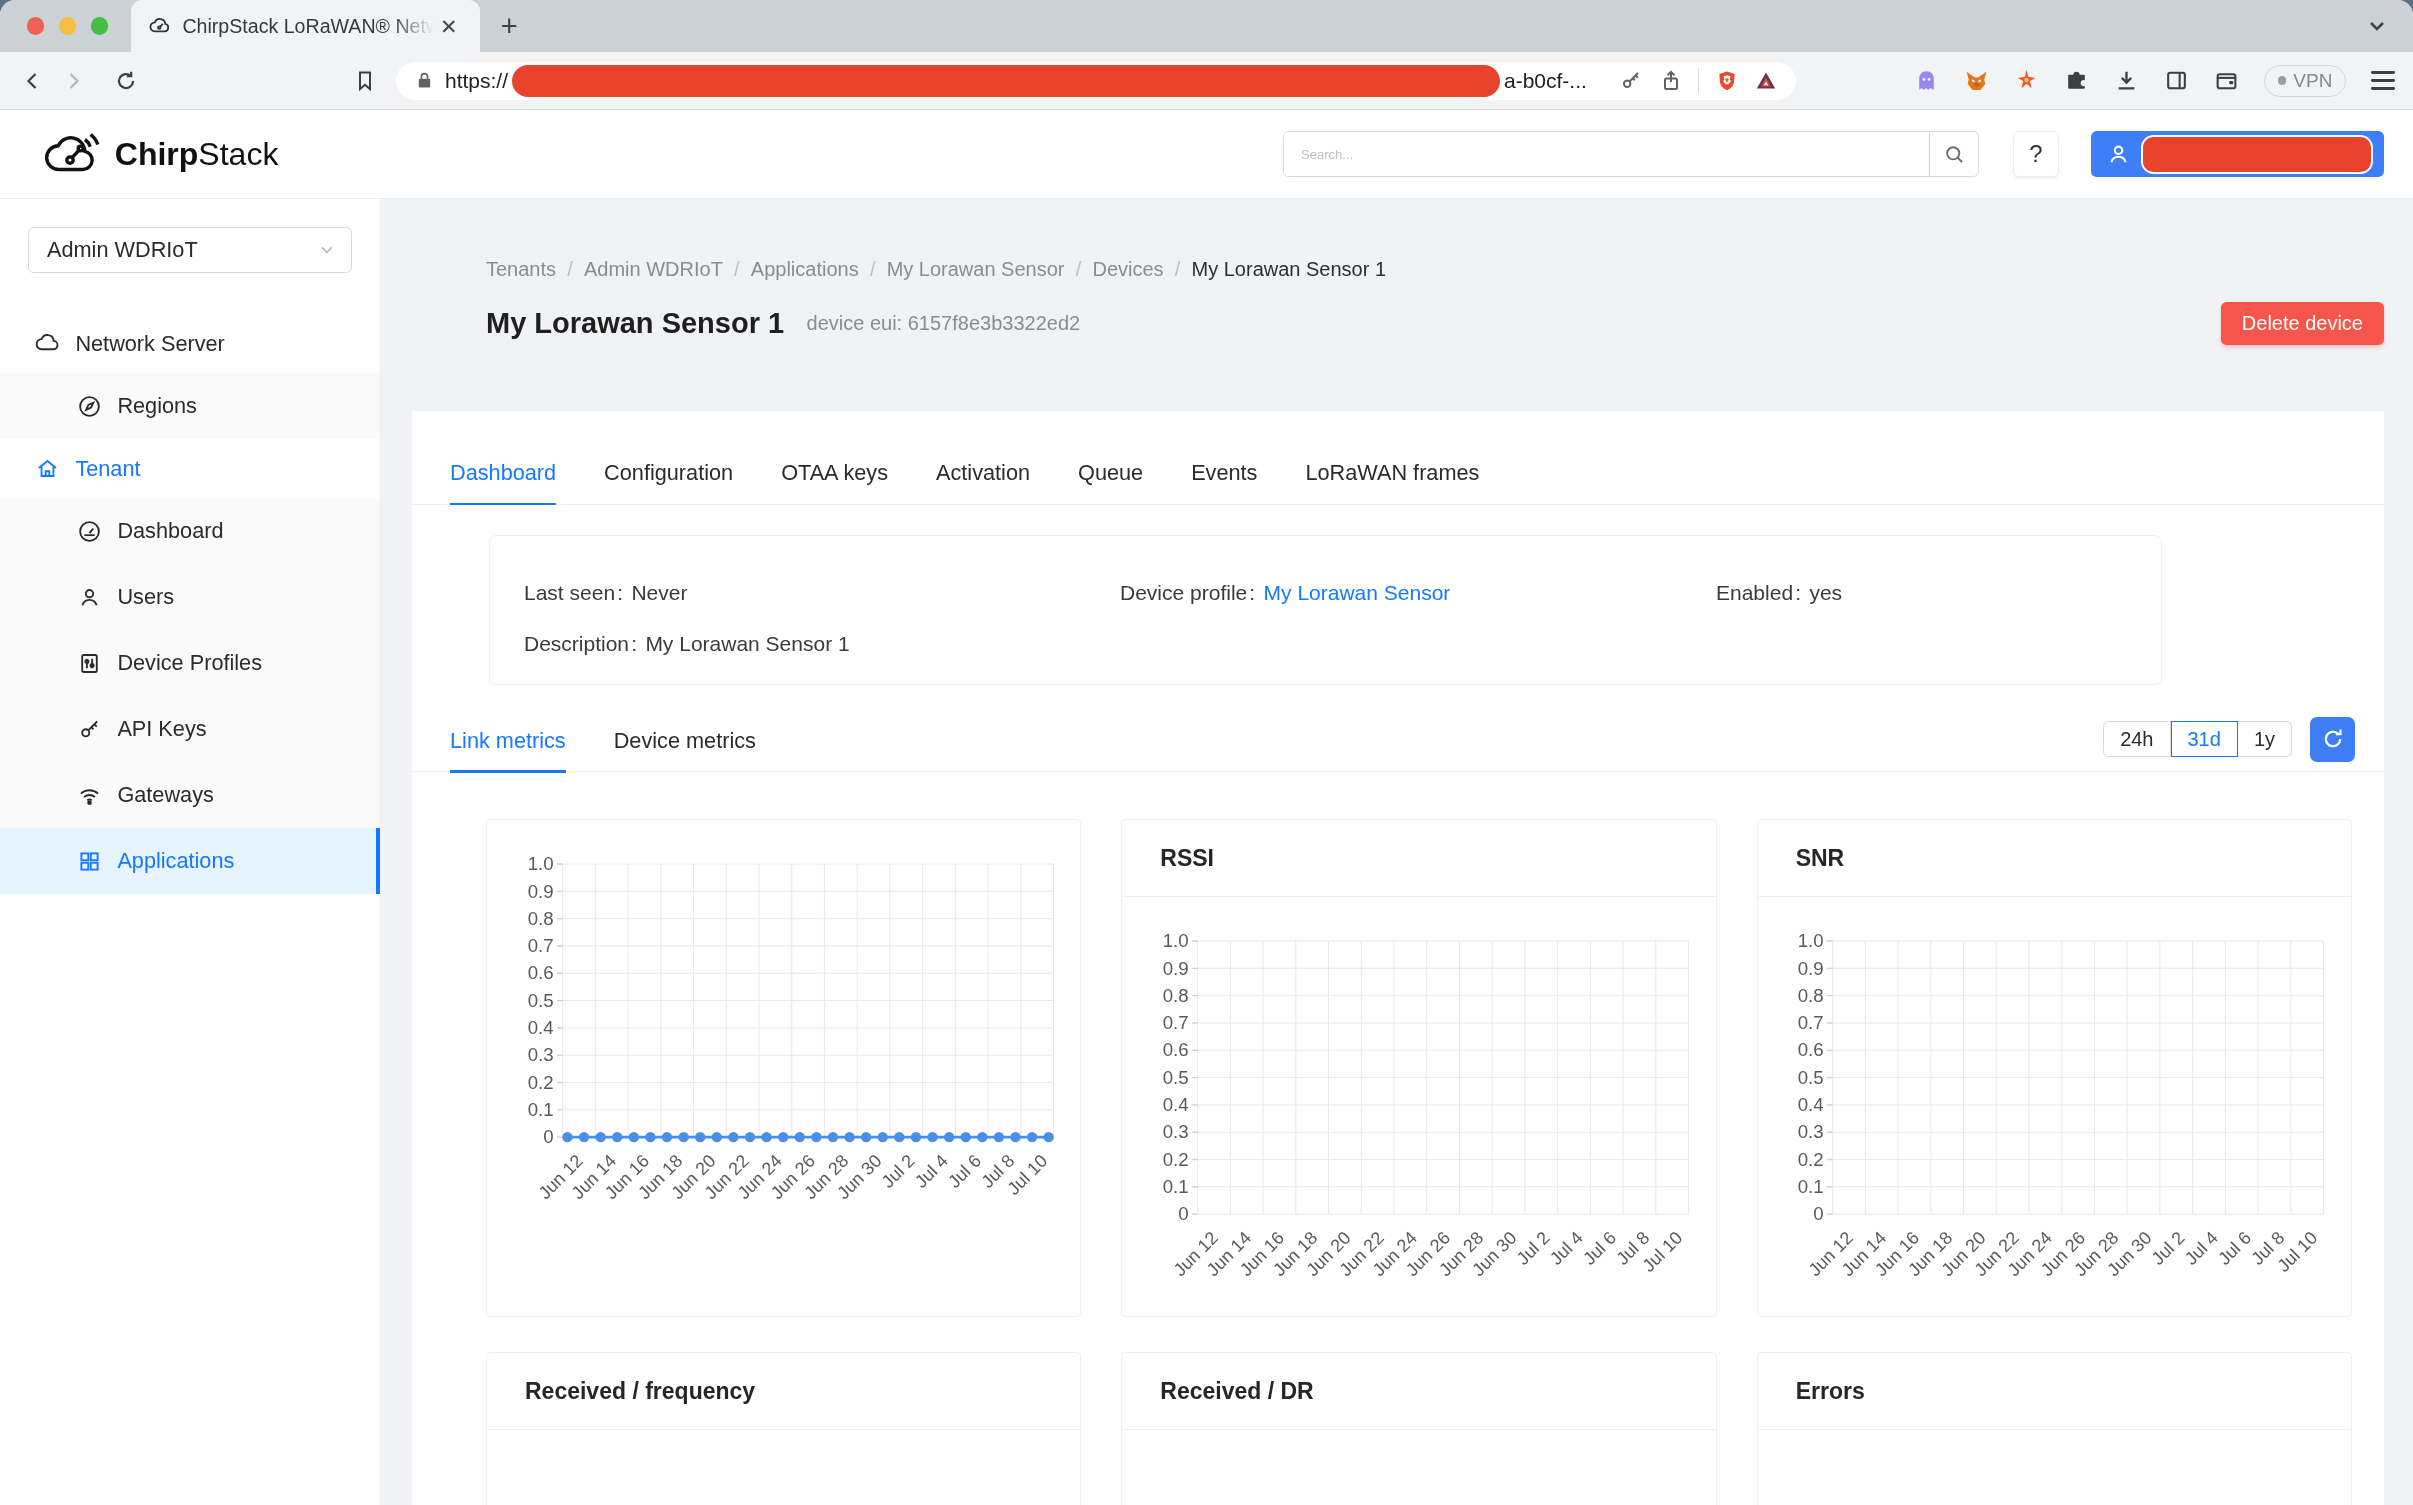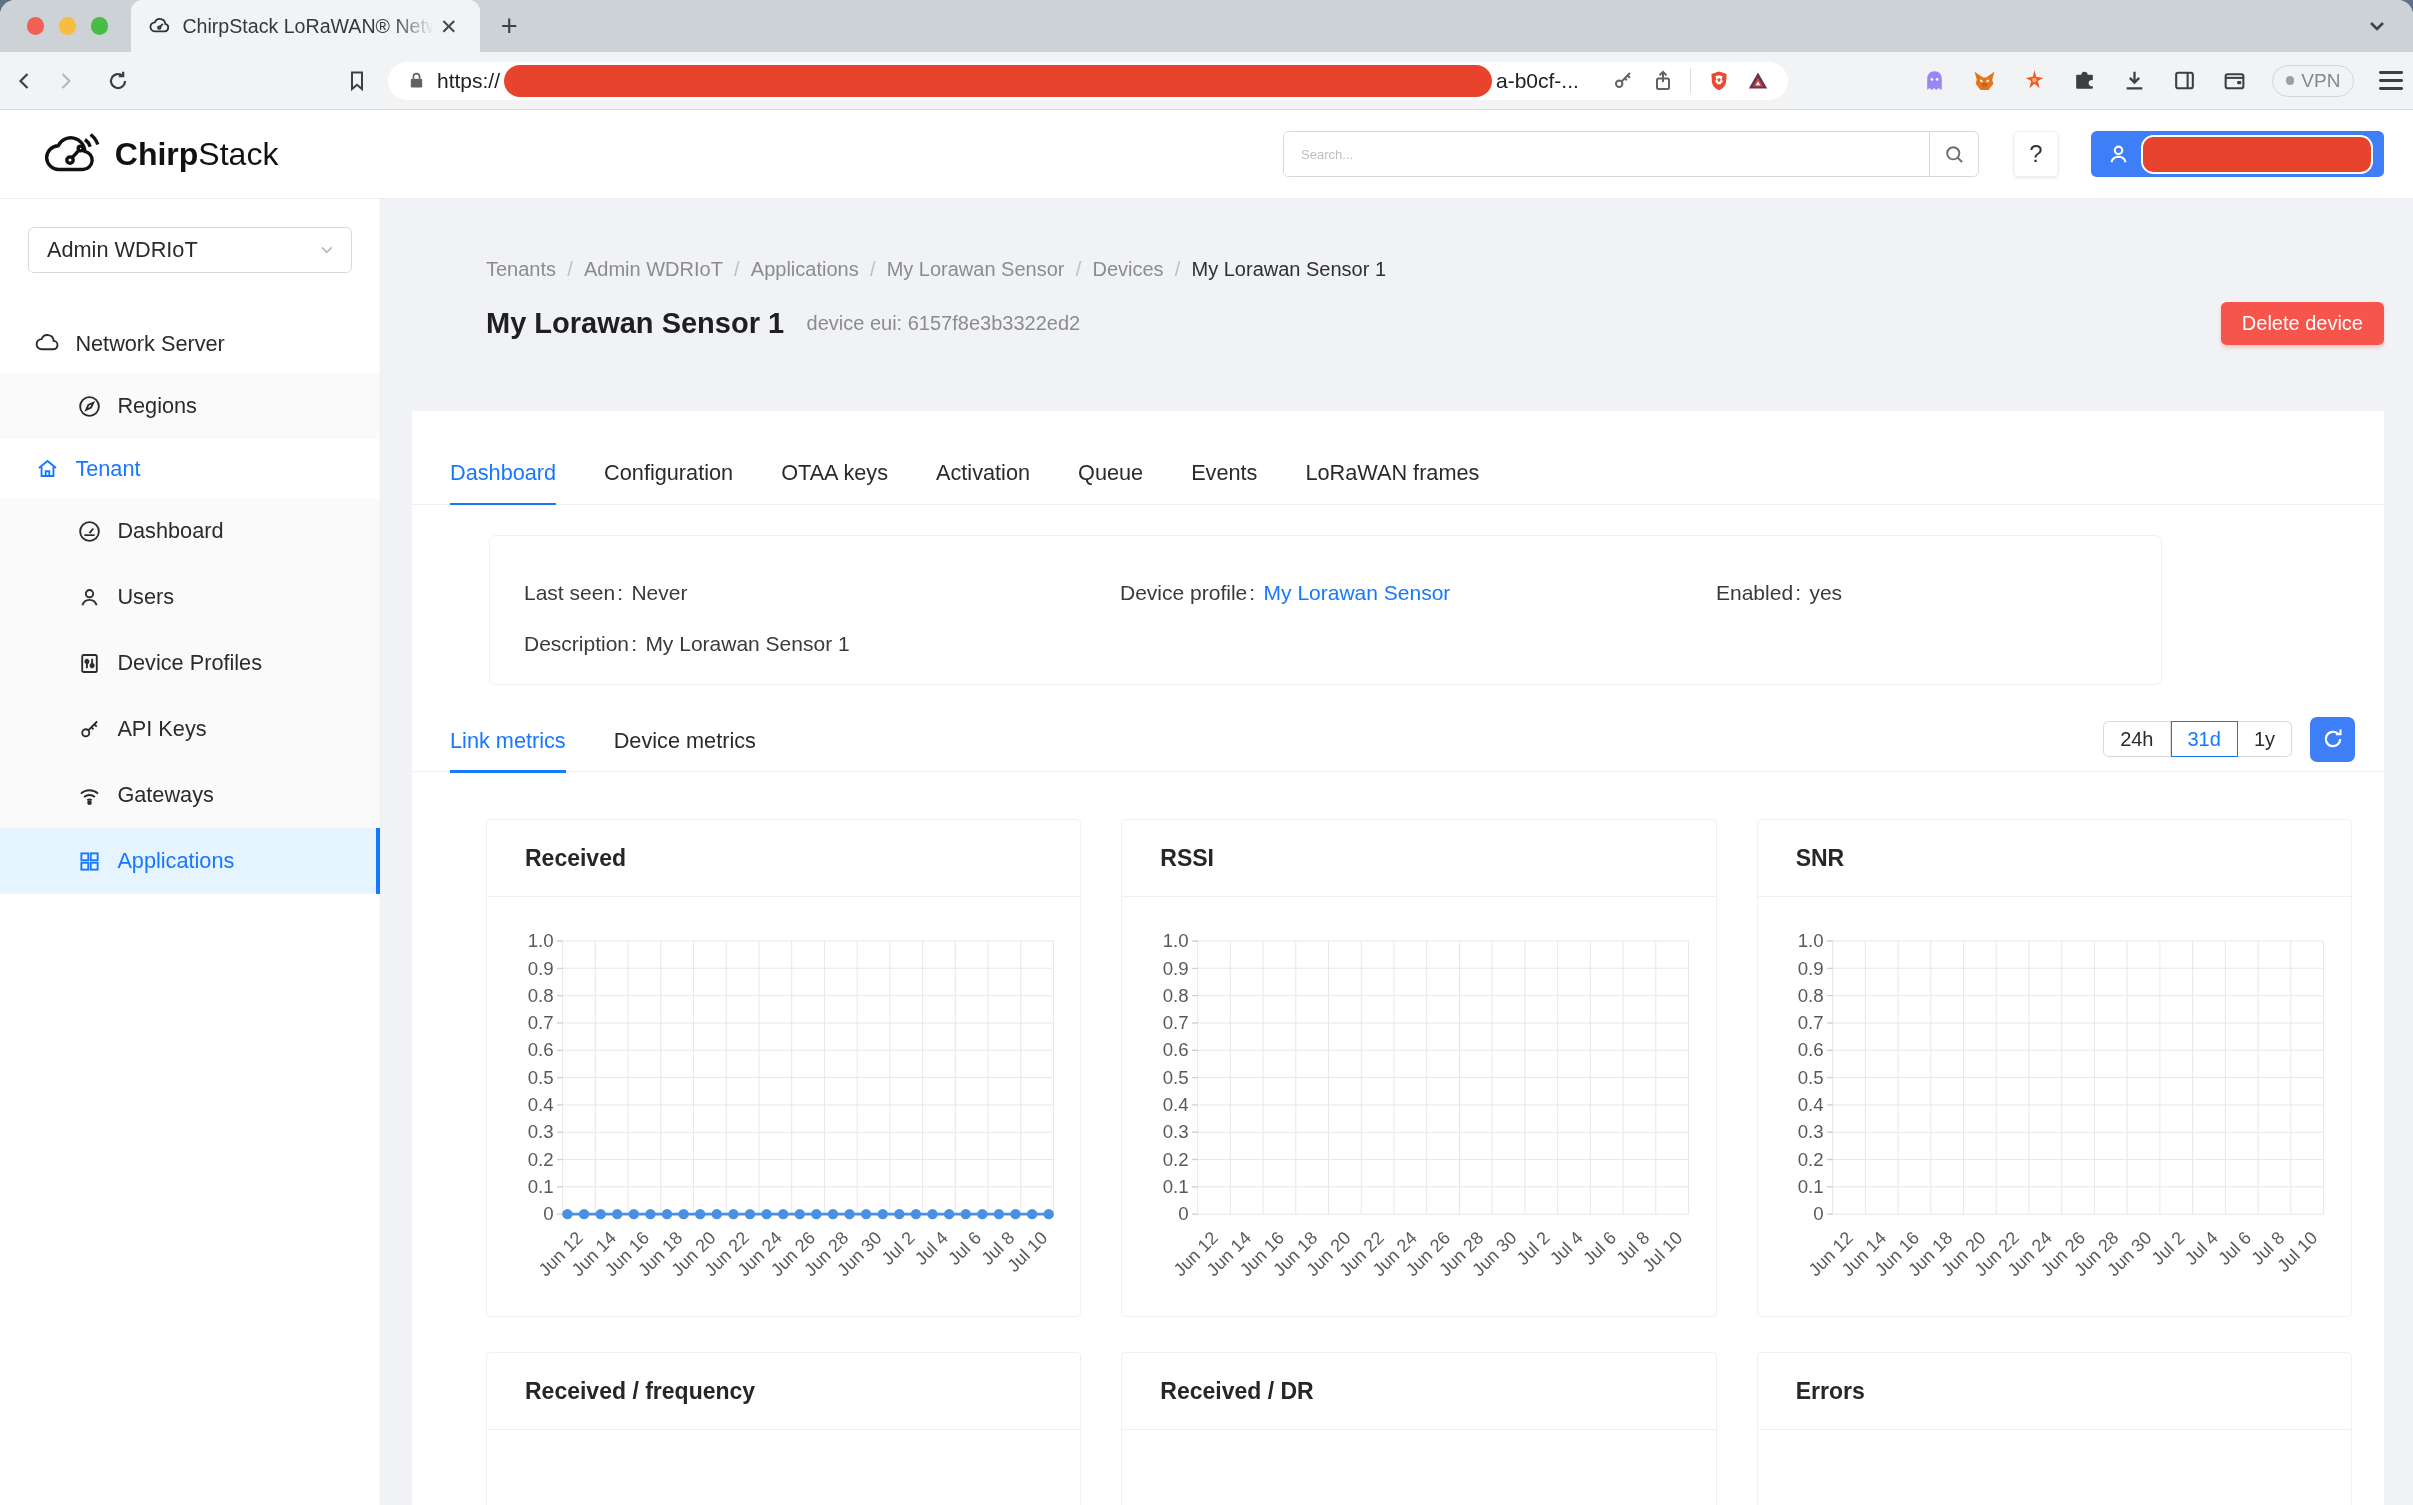--- a/index.html
+++ b/index.html
@@ -19,21 +19,21 @@
   .btab-fav { width:22.4px; height:22.4px; flex:none; color:#2f3337; }
   .btab-title { position:relative; margin-left:11.2px; font-size:19.6px; color:#35393d; white-space:nowrap;
                 overflow:hidden; width:252px; flex:none; }
   .btab-title::after{ content:""; position:absolute; right:0; top:0; bottom:0; width:42px;
                 background:linear-gradient(90deg, rgba(242,243,244,0), #f2f3f4); }
   .btab-close { margin-left:5.6px; font-size:21px; color:#43484d; line-height:1; cursor:default; }
   .newtab { font-size:29px; color:#3c4247; margin-left:21px; font-weight:300; }
   .tab-search-chevron { margin-left:auto; margin-right:24px; color:#3c4247; width:24px; height:24px; }
 
   
-  .toolbar { height:58px; background:#f2f3f4; display:flex; align-items:center; padding:0 10px; flex:none;
+  .toolbar { height:58px; background:#f2f3f4; display:flex; align-items:center; padding:0 18px; flex:none;
              border-bottom:0.7px solid #dadcde; }
   .nav-ic { width:29px; height:29px; color:#3c4043; flex:none; display:flex; align-items:center; justify-content:center; }
   .nav-ic.disabled { color:#b6babe; }
   .nav-ic svg{ width:24px; height:24px; }
   .bookmark-ic { margin-left:210px; }
   .urlpill { margin-left:17px; height:38px; width:1400px; background:#ffffff; border-radius:19px;
              display:flex; align-items:center; padding:0 18px; }
   .lock-ic { width:21px; height:21px; color:#5f6368; flex:none; }
   .url-scheme { font-size:21px; color:#202124; margin-left:9.8px; white-space:nowrap; }
   .url-redaction { height:32px; flex:1 1 auto; background:#e8432d; border-radius:16px; margin:0 4.2px; }
@@ -453,23 +453,20 @@
               <svg viewBox="0 0 24 24" fill="none" stroke="currentColor" stroke-width="2.2">
                   <path d="M19.2 12a7.2 7.2 0 1 1-2.1-5.1"></path>
                   <path d="M19.5 2.6v4.6h-4.6"></path>
                 </svg>
             </span>
           </div>
         </div>
 
         <div class="charts" id="charts">
             <div class="chart-card">
-              <div class="chart-card-head">
-                <span class="chart-title">Received</span>
-              </div>
               <div class="chart-card-body">
                 <svg viewBox="0 0 850 600">
                   <line x1="105" y1="55" x2="815" y2="55" stroke="#e8e8e8" stroke-width="1.5"></line>
                   <line x1="105" y1="94.5" x2="815" y2="94.5" stroke="#e8e8e8" stroke-width="1.5"></line>
                   <line x1="105" y1="134" x2="815" y2="134" stroke="#e8e8e8" stroke-width="1.5"></line>
                   <line x1="105" y1="173.5" x2="815" y2="173.5" stroke="#e8e8e8" stroke-width="1.5"></line>
                   <line x1="105" y1="213" x2="815" y2="213" stroke="#e8e8e8" stroke-width="1.5"></line>
                   <line x1="105" y1="252.5" x2="815" y2="252.5" stroke="#e8e8e8" stroke-width="1.5"></line>
                   <line x1="105" y1="292" x2="815" y2="292" stroke="#e8e8e8" stroke-width="1.5"></line>
                   <line x1="105" y1="331.5" x2="815" y2="331.5" stroke="#e8e8e8" stroke-width="1.5"></line>

